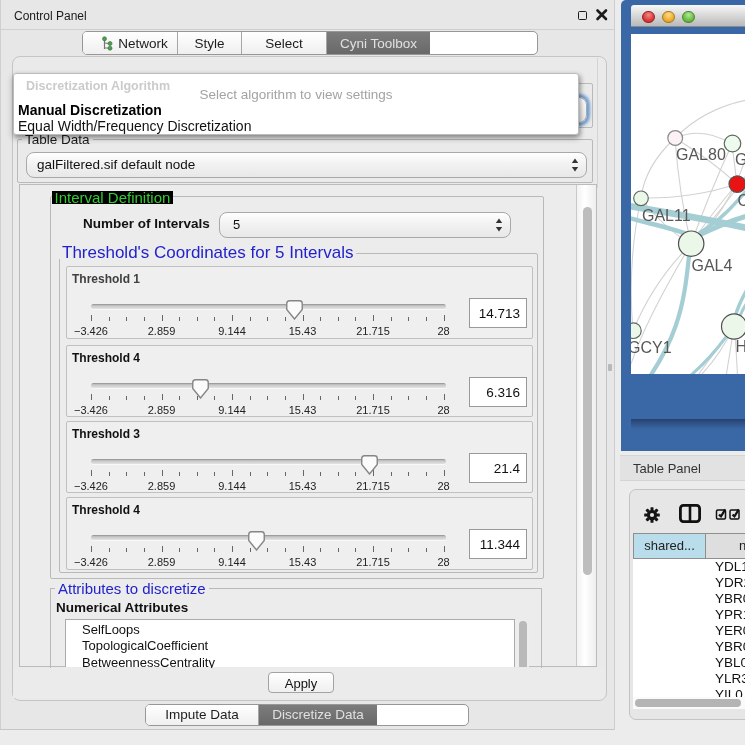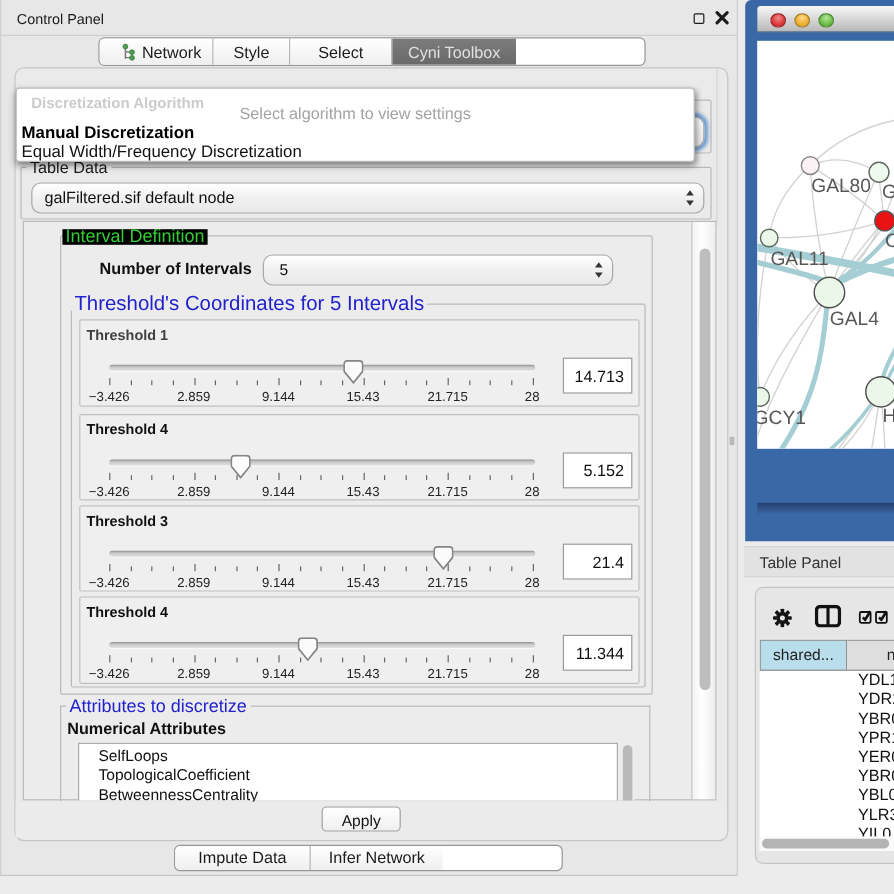--- a/index.html
+++ b/index.html
@@ -154,21 +154,21 @@
     <div class="tick" style="left:443.5px;top:394px;height:6px;position:absolute"></div>
     <div class="slabel" style="left:91px;top:403.5px">−3.426</div>
     <div class="slabel" style="left:161.5px;top:403.5px">2.859</div>
     <div class="slabel" style="left:232px;top:403.5px">9.144</div>
     <div class="slabel" style="left:302.5px;top:403.5px">15.43</div>
     <div class="slabel" style="left:373px;top:403.5px">21.715</div>
     <div class="slabel" style="left:443.5px;top:403.5px">28</div>
     <svg class="ab" style="left:191.8px;top:379px" width="17" height="20">
       <path d="M3.5 0.75 H13.5 Q16.25 0.75 16.25 3.5 V9.5 L8.5 19 L0.75 9.5 V3.5 Q0.75 0.75 3.5 0.75 Z" fill="#fbfbfb" stroke="#858585" stroke-width="1.4"></path>
     </svg>
-    <div class="vbox" style="left:469px;top:377px">5.152</div>
+    <div class="vbox" style="left:469px;top:377px">6.316</div>
     <div class="tpanel" style="left:66px;top:421px;width:467px;height:72px;box-sizing:border-box"></div>
     <div class="ab" style="left:72px;top:427px;font-size:12px;font-weight:bold;color:#111">Threshold 3</div>
     <div class="track" style="left:91px;top:459px;width:355px"></div>
     <div class="tick" style="left:91.0px;top:470px;height:6px;position:absolute"></div>
     <div class="tick" style="left:108.6px;top:472px;height:4px;position:absolute"></div>
     <div class="tick" style="left:126.3px;top:472px;height:4px;position:absolute"></div>
     <div class="tick" style="left:143.9px;top:472px;height:4px;position:absolute"></div>
     <div class="tick" style="left:161.5px;top:470px;height:6px;position:absolute"></div>
     <div class="tick" style="left:179.1px;top:472px;height:4px;position:absolute"></div>
     <div class="tick" style="left:196.8px;top:472px;height:4px;position:absolute"></div>
@@ -240,21 +240,21 @@
 <div class="ab" style="left:82px;top:638px;font-size:13px;color:#111">TopologicalCoefficient</div>
 <div class="ab" style="left:82px;top:655px;font-size:13px;color:#111">BetweennessCentrality</div>
 <div class="ab" style="left:515px;top:620px;width:14px;height:47px;background:#ededed"></div>
 <div class="ab" style="left:519px;top:621px;width:8px;height:46px;background:#b9b9b9;border-radius:4px 4px 0 0"></div>
 
 <div class="ab" style="left:13px;top:668px;width:591px;height:30px;background:#ebebeb"></div>
 <div class="ab" style="left:268px;top:672px;width:66px;height:21px;background:linear-gradient(#ffffff,#efefef);border:1px solid #a3a3a3;border-radius:4px;font-size:13px;color:#111;text-align:center;line-height:21px;box-sizing:border-box">Apply</div>
 
 <div class="seg" style="left:145px;top:703.5px;width:322px;height:20.5px;font-size:13.5px">
   <div style="width:112px">Impute Data</div>
-  <div style="width:110px">Infer Network</div>
+  <div class="sel" style="width:118px">Discretize Data</div>
 </div>
 <div class="ab" style="left:0;top:729px;width:614px;height:1px;background:#c6c6c6"></div>
 
 <div class="ab" style="left:621px;top:0;width:124px;height:451px;background:#3a68a6;border-radius:5px 0 0 0"></div>
 <div class="ab" style="left:631px;top:419px;width:114px;height:10px;background:linear-gradient(#27416e,#3a68a6)"></div>
 <div class="ab" style="left:631px;top:5px;width:114px;height:21px;background:linear-gradient(#f8f8f8,#b9b9b9);border-bottom:1px solid #8a8a8a;border-radius:3px 0 0 0">
   <div class="ab" style="left:11px;top:5.5px;width:10.5px;height:10.5px;border-radius:50%;background:radial-gradient(circle at 50% 30%,#f08a8a,#dd3a3c 60%,#b32527);border:0.5px solid #9a2022"></div>
   <div class="ab" style="left:31px;top:5.5px;width:10.5px;height:10.5px;border-radius:50%;background:radial-gradient(circle at 50% 30%,#ffd98a,#ecaf31 60%,#c8891f);border:0.5px solid #a87c1e"></div>
   <div class="ab" style="left:51px;top:5.5px;width:10.5px;height:10.5px;border-radius:50%;background:radial-gradient(circle at 50% 30%,#b4e69a,#6cbd46 60%,#4f9a32);border:0.5px solid #4a8a30"></div>
 </div>

